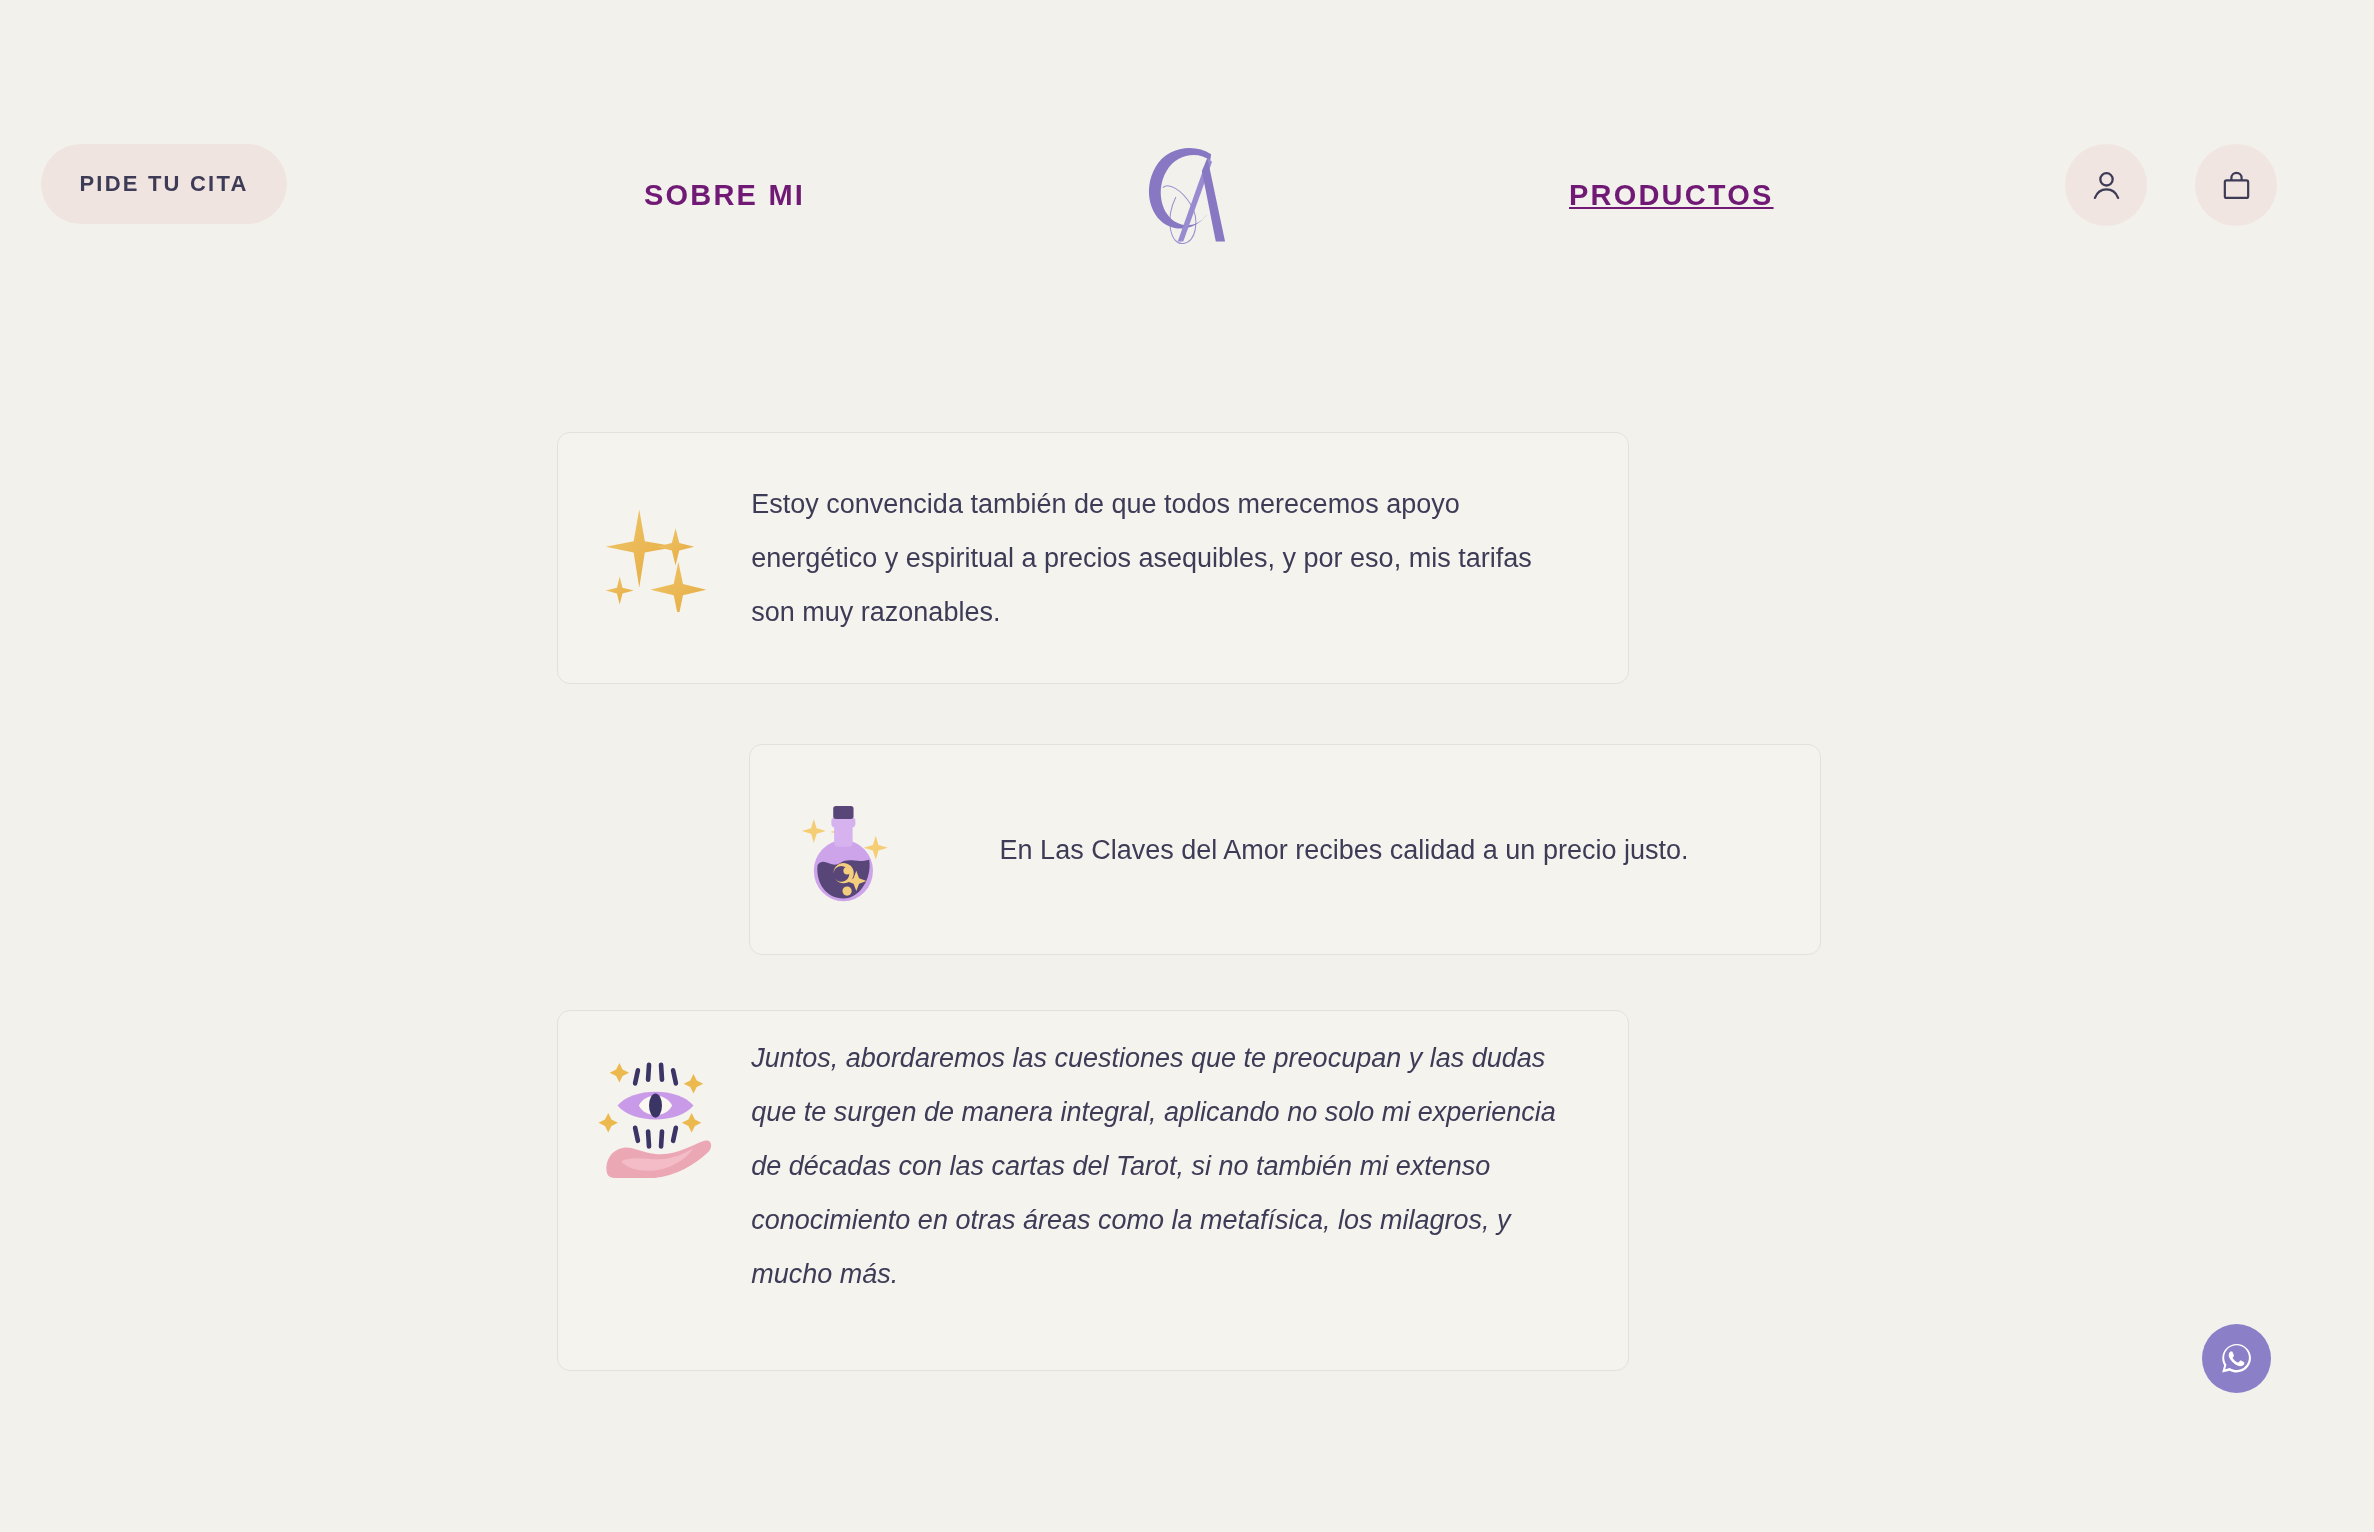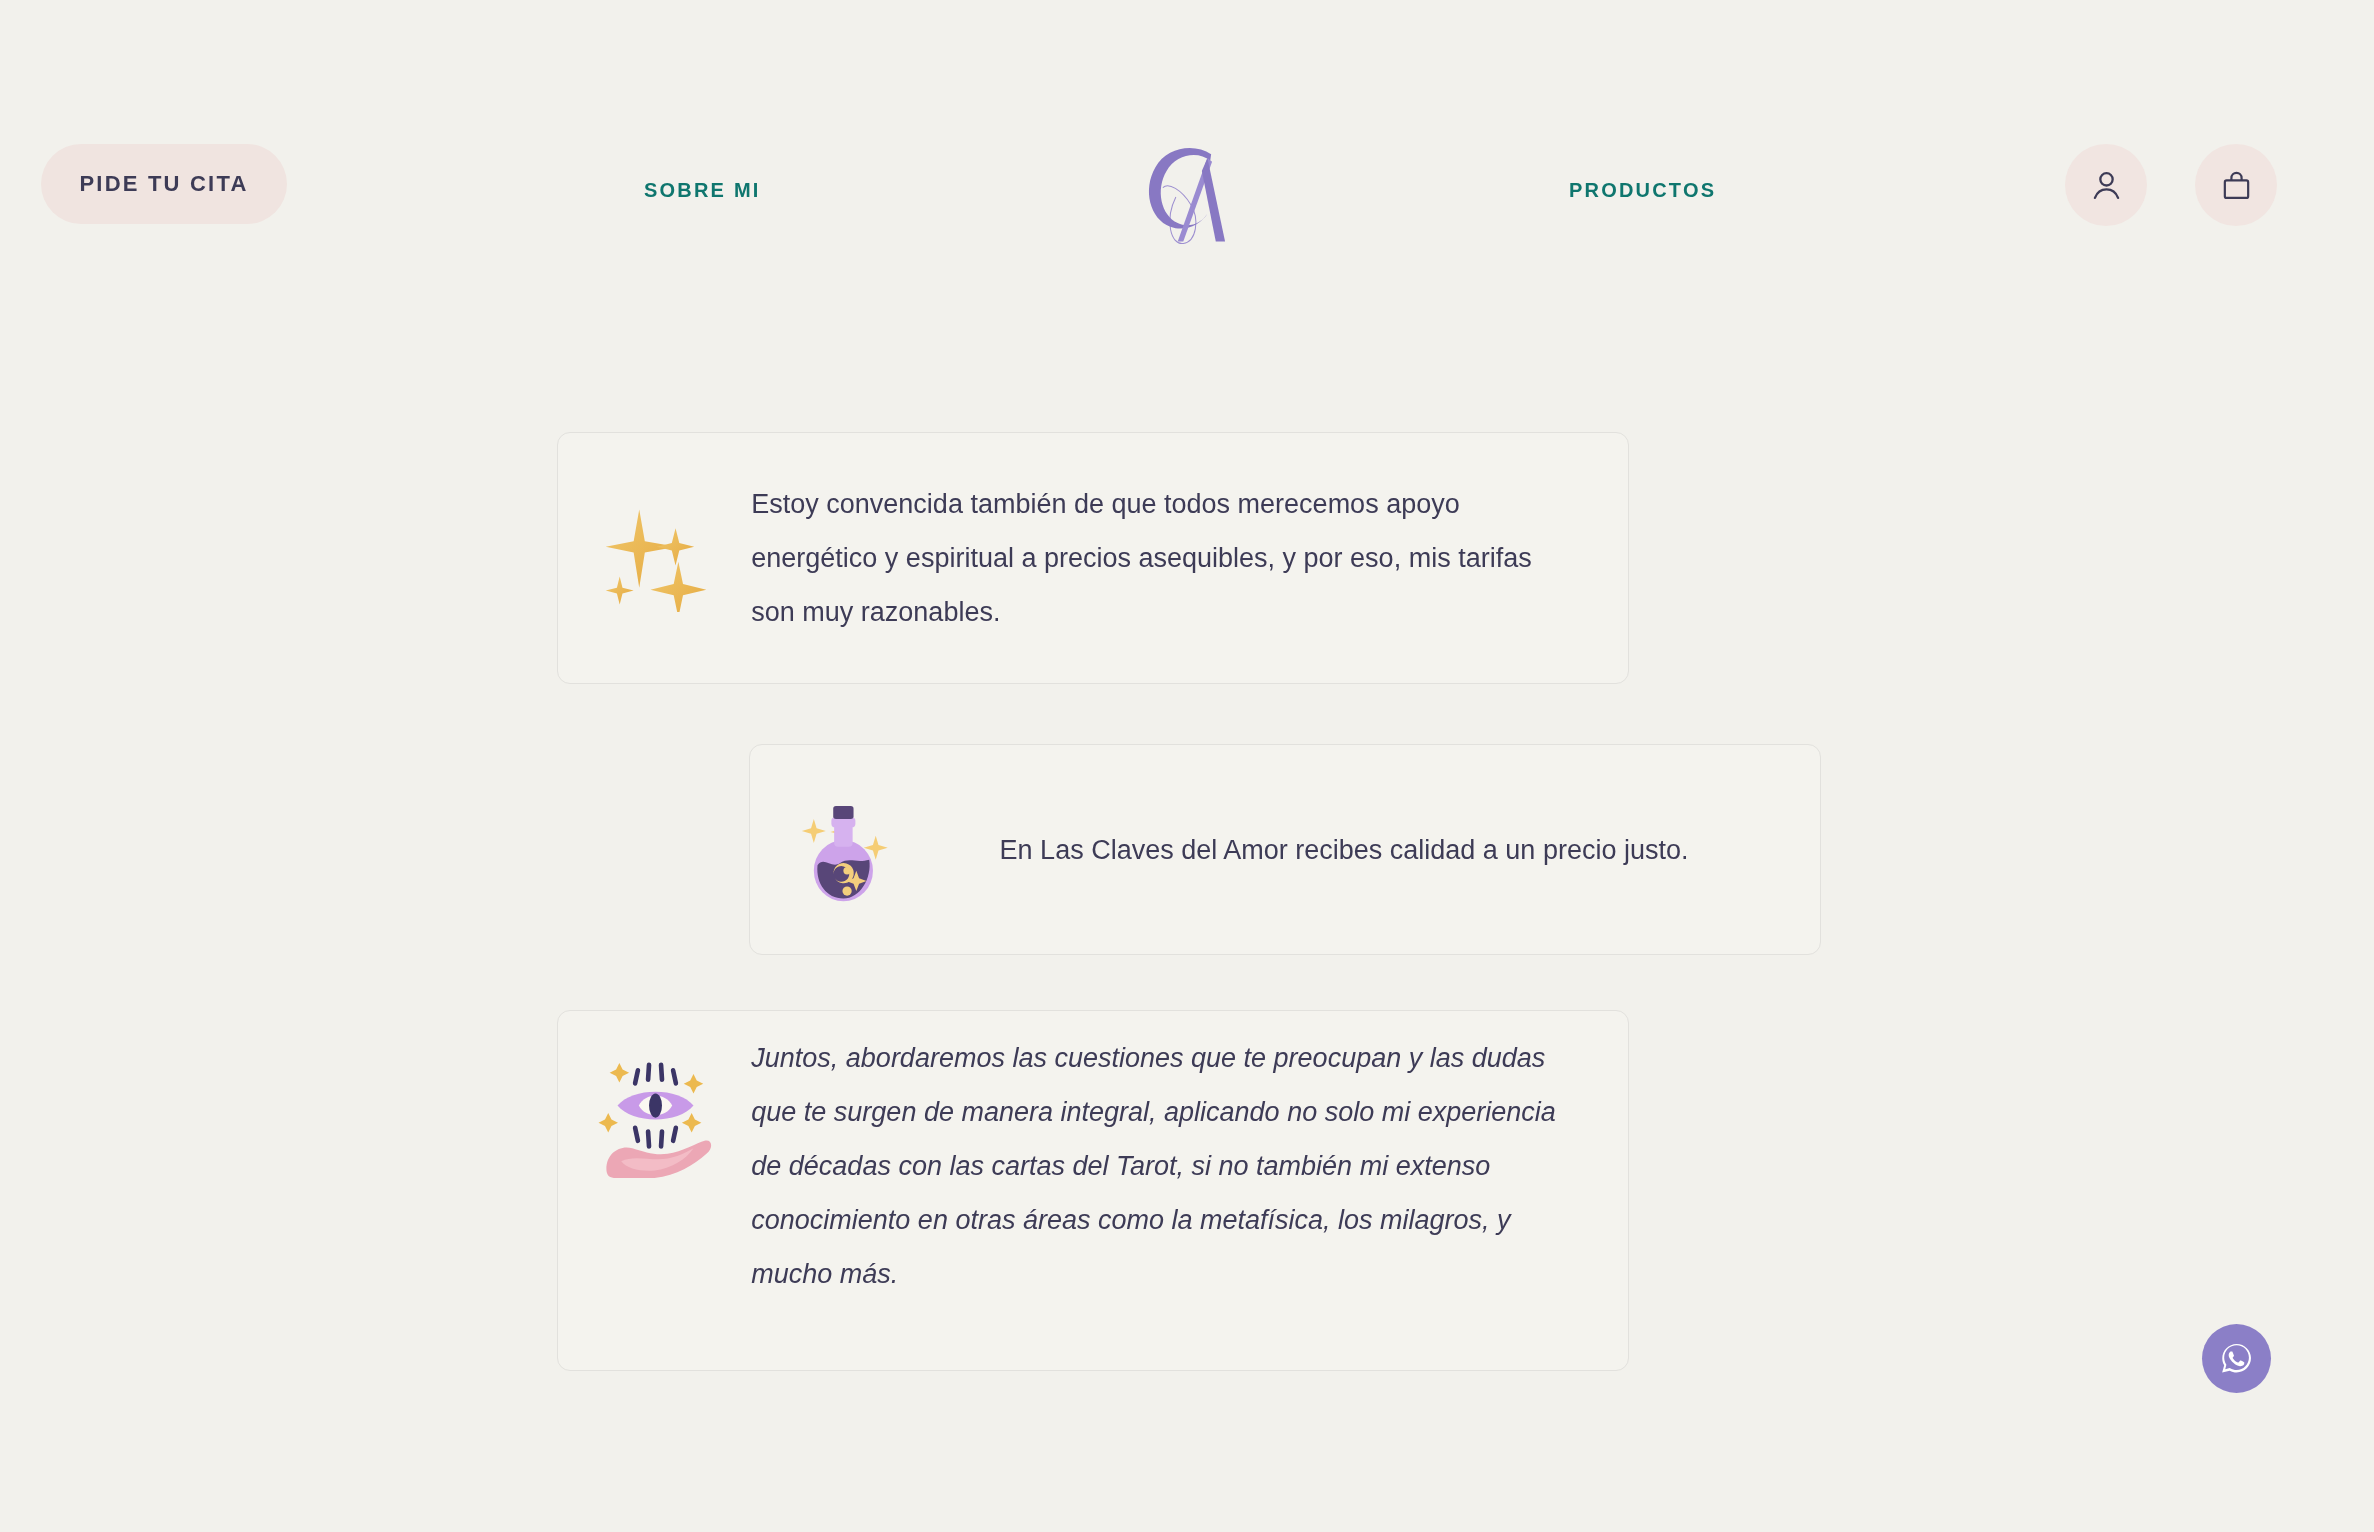--- a/index.html
+++ b/index.html
@@ -46,30 +46,30 @@
     font-size: 22px;
     letter-spacing: 2.2px;
     font-weight: 700;
     color: #3d3b56;
     white-space: nowrap;
   }
 
   .nav-link {
     position: absolute;
     top: 179px;
-    font-size: 20px;
+    font-size: 29px;
     letter-spacing: 2.2px;
     font-weight: 700;
-    color: #0f766e;
+    color: #701a75;
     text-decoration: none;
     white-space: nowrap;
     cursor: pointer;
   }
   .nav-link.sobre-mi { left: 644px; }
-  .nav-link.productos { left: 1569px; }
+  .nav-link.productos { left: 1569px; text-decoration: underline; }
 
   .brand-logo {
     position: absolute;
     left: 1122px;
     top: 130px;
     width: 130px;
     height: 121px;
     cursor: pointer;
   }
   .brand-logo svg { display: block; width: 100%; height: 100%; }

